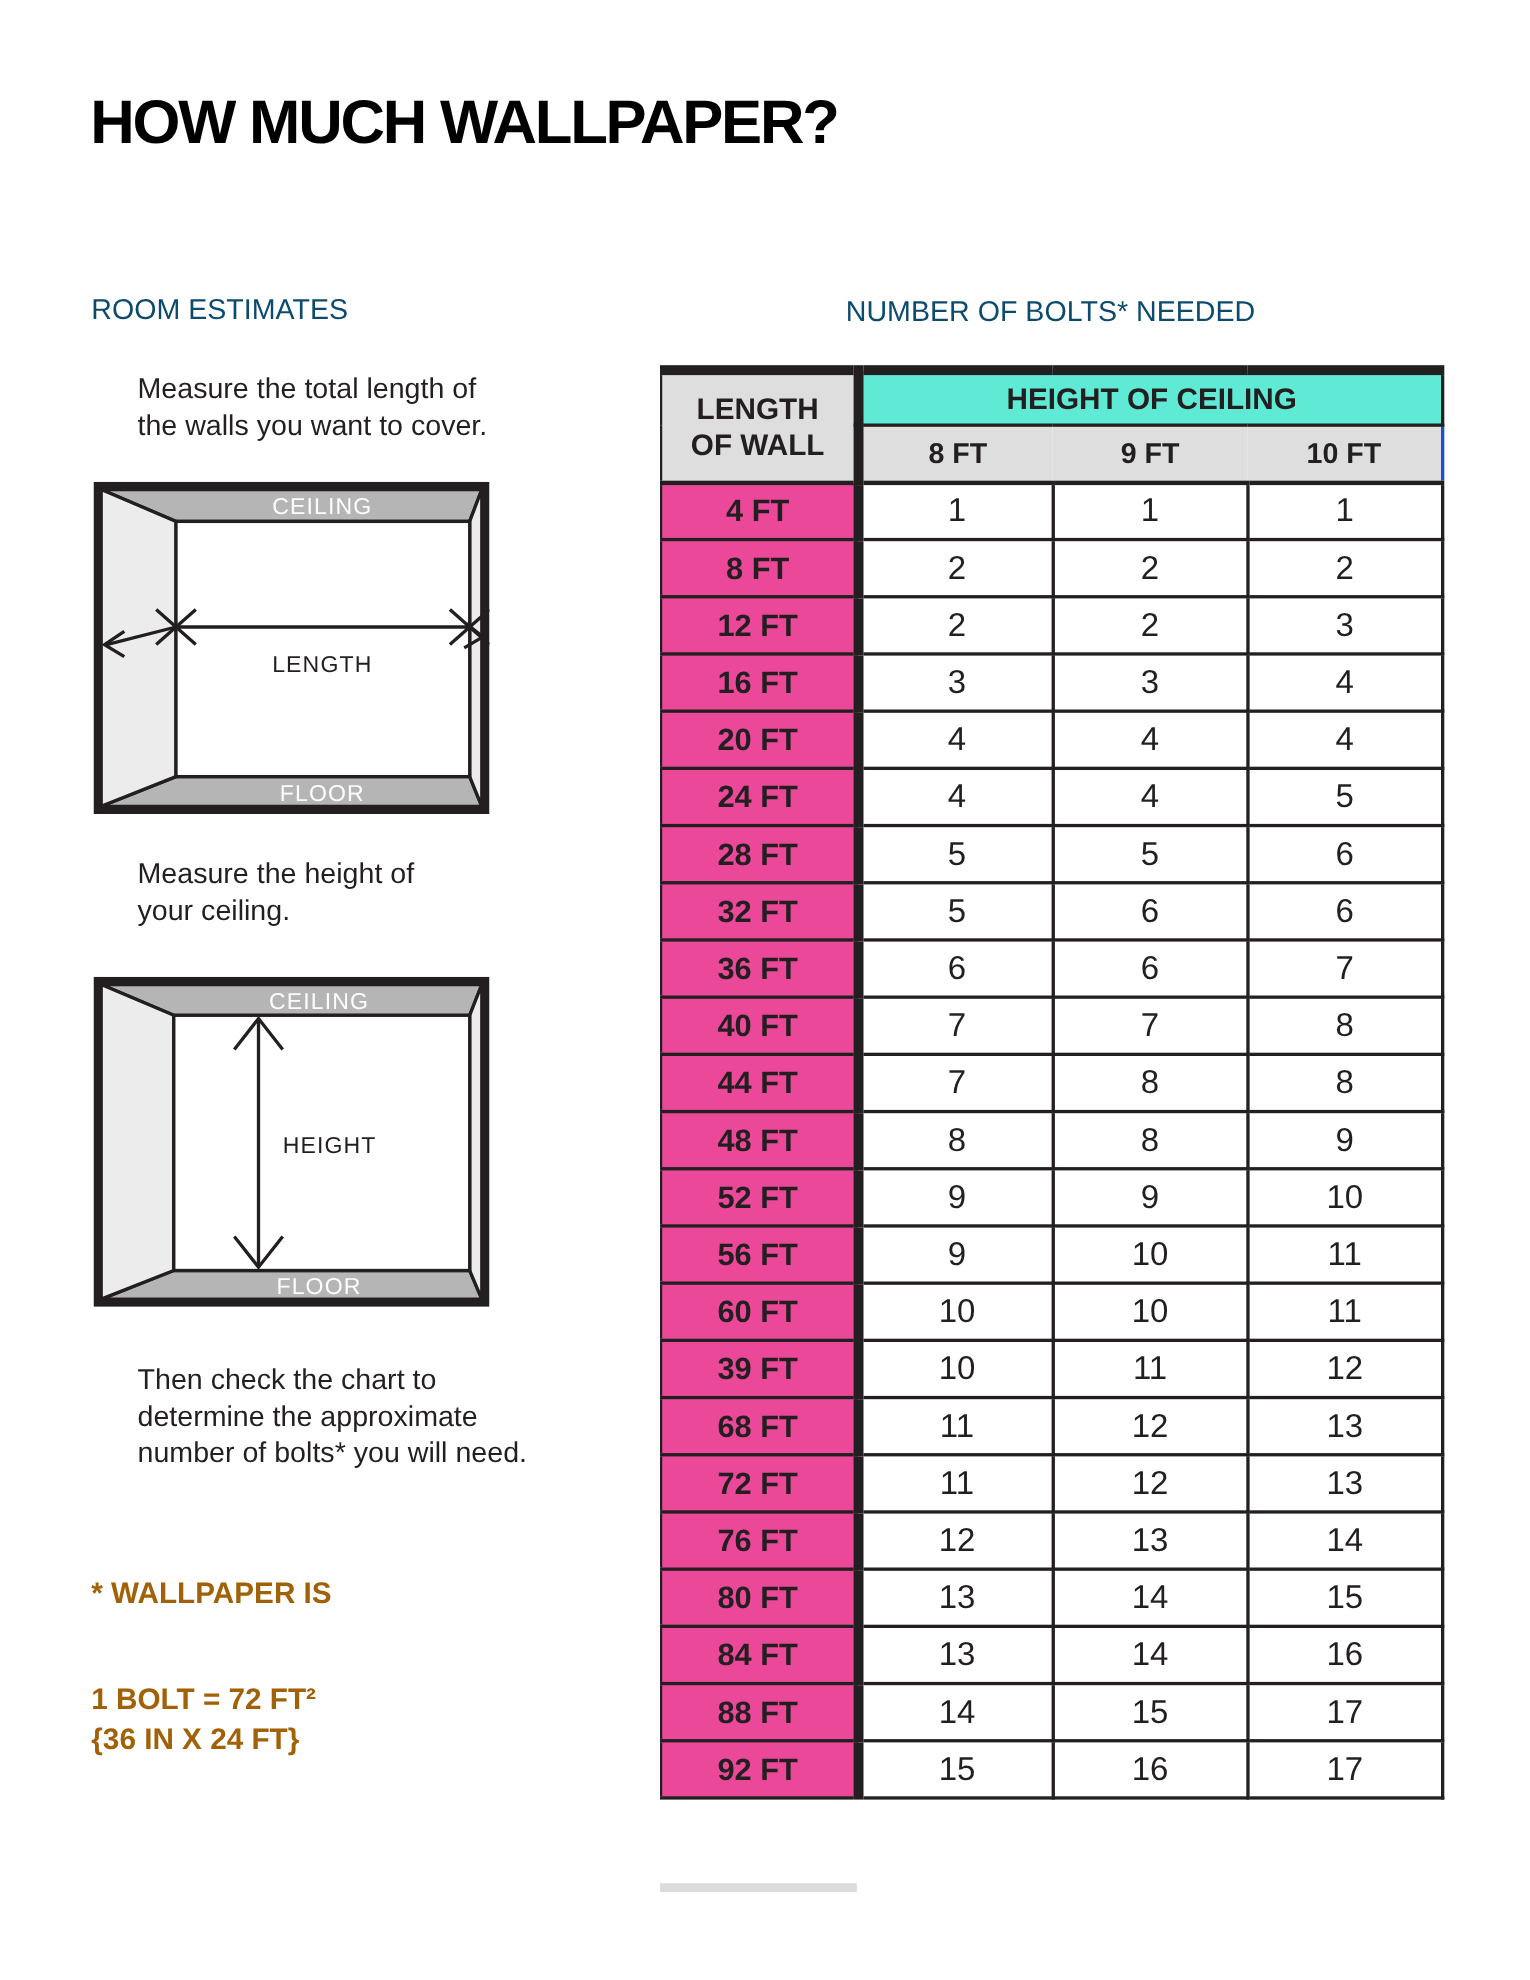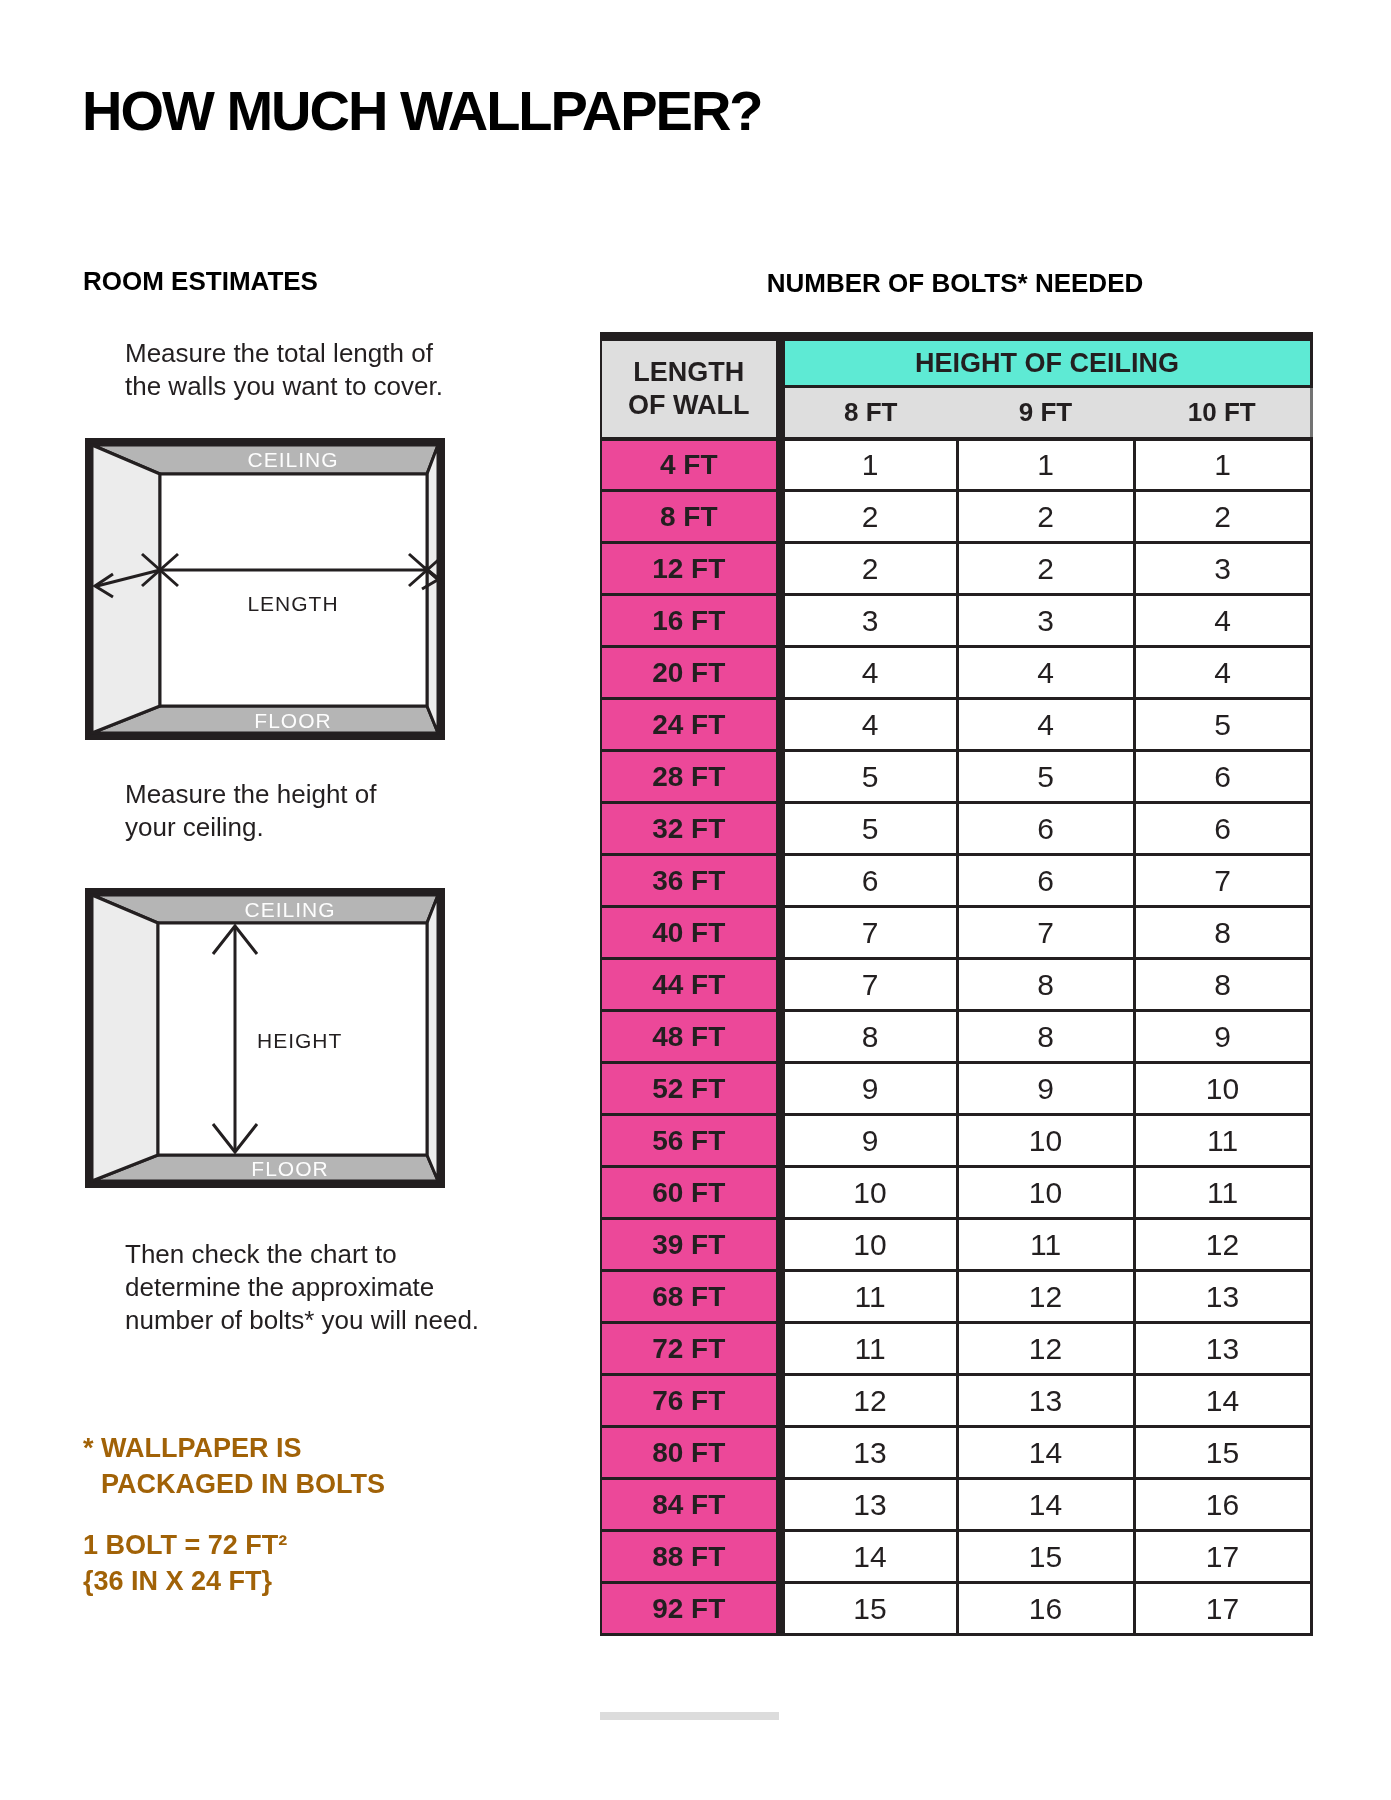--- a/index.html
+++ b/index.html
@@ -8,21 +8,21 @@
     width:1391px; height:1800px; position:relative;
     font-family:"Liberation Sans", sans-serif; color:#231f20;
   }
   .abs { position:absolute; }
 
   .page-title {
     left:82px; top:78px; font-size:56px; font-weight:bold;
     letter-spacing:-2px; color:#000000; white-space:nowrap;
   }
   .section-heading {
-    font-size:26px; font-weight:bold; color:#000000; letter-spacing:0;
+    font-size:26px; font-weight:normal; color:#0c4a6e; letter-spacing:0;
   }
   .body-text {
     font-size:26px; line-height:33px; white-space:pre-line; color:#231f20;margin-left:42px;
   }
   .bold-note { font-size:27px; font-weight:bold; line-height:36px; color:#a16207; }
   .note-indent { padding-left:18px; }
 
   .diagram { position:absolute; left:85px; }
   .diagram text { font-family:"Liberation Sans", sans-serif; }
 
@@ -43,21 +43,21 @@
   }
   .th-group {
     background:#5eead4; border-bottom:3px solid #231f20;
     border-right:3px solid #231f20; height:50px;
     font-size:27px; font-weight:bold;
   }
   .th-sub {
     background:#dedede; border-bottom:4px solid #231f20; height:52px;
     font-size:26px; font-weight:bold;
   }
-  .th-sub.last { border-right:3px solid #737373; }
+  .th-sub.last { border-right:3px solid #1d4ed8; }
   tbody th.row-head {
     background:#ec4899; border:3px solid #231f20;
     border-left:2px solid #231f20; border-right:9px solid #231f20;
     font-size:28px; font-weight:bold; height:52px;
   }
   tbody td.val {
     background:#ffffff; border:3px solid #231f20;
     font-size:30px; font-weight:normal;
   }
   .table-foot-tab {
@@ -116,21 +116,20 @@
   <text x="205" y="288" font-size="21" letter-spacing="1" fill="#fdfdfd" text-anchor="middle">FLOOR</text>
   <text x="172" y="160" font-size="21" letter-spacing="1" fill="#231f20" text-anchor="start">HEIGHT</text>
 </svg>
 
 <div class="abs body-text" style="left:83px; top:1238px;">Then check the chart to
 determine the approximate
 number of bolts* you will need.</div>
 
 <div class="abs" style="left:83px; top:1430px;">
   <div class="bold-note">* WALLPAPER IS</div>
-  <div class="bold-note note-indent">PACKAGED IN BOLTS</div>
 </div>
 
 <div class="abs" style="left:83px; top:1527px;">
   <div class="bold-note">1 BOLT = 72 FT²</div>
   <div class="bold-note">{36 IN X 24 FT}</div>
 </div>
 
 <div class="abs section-heading table-heading">NUMBER OF BOLTS* NEEDED</div>
 
 <div class="abs bolts-table-wrap">

